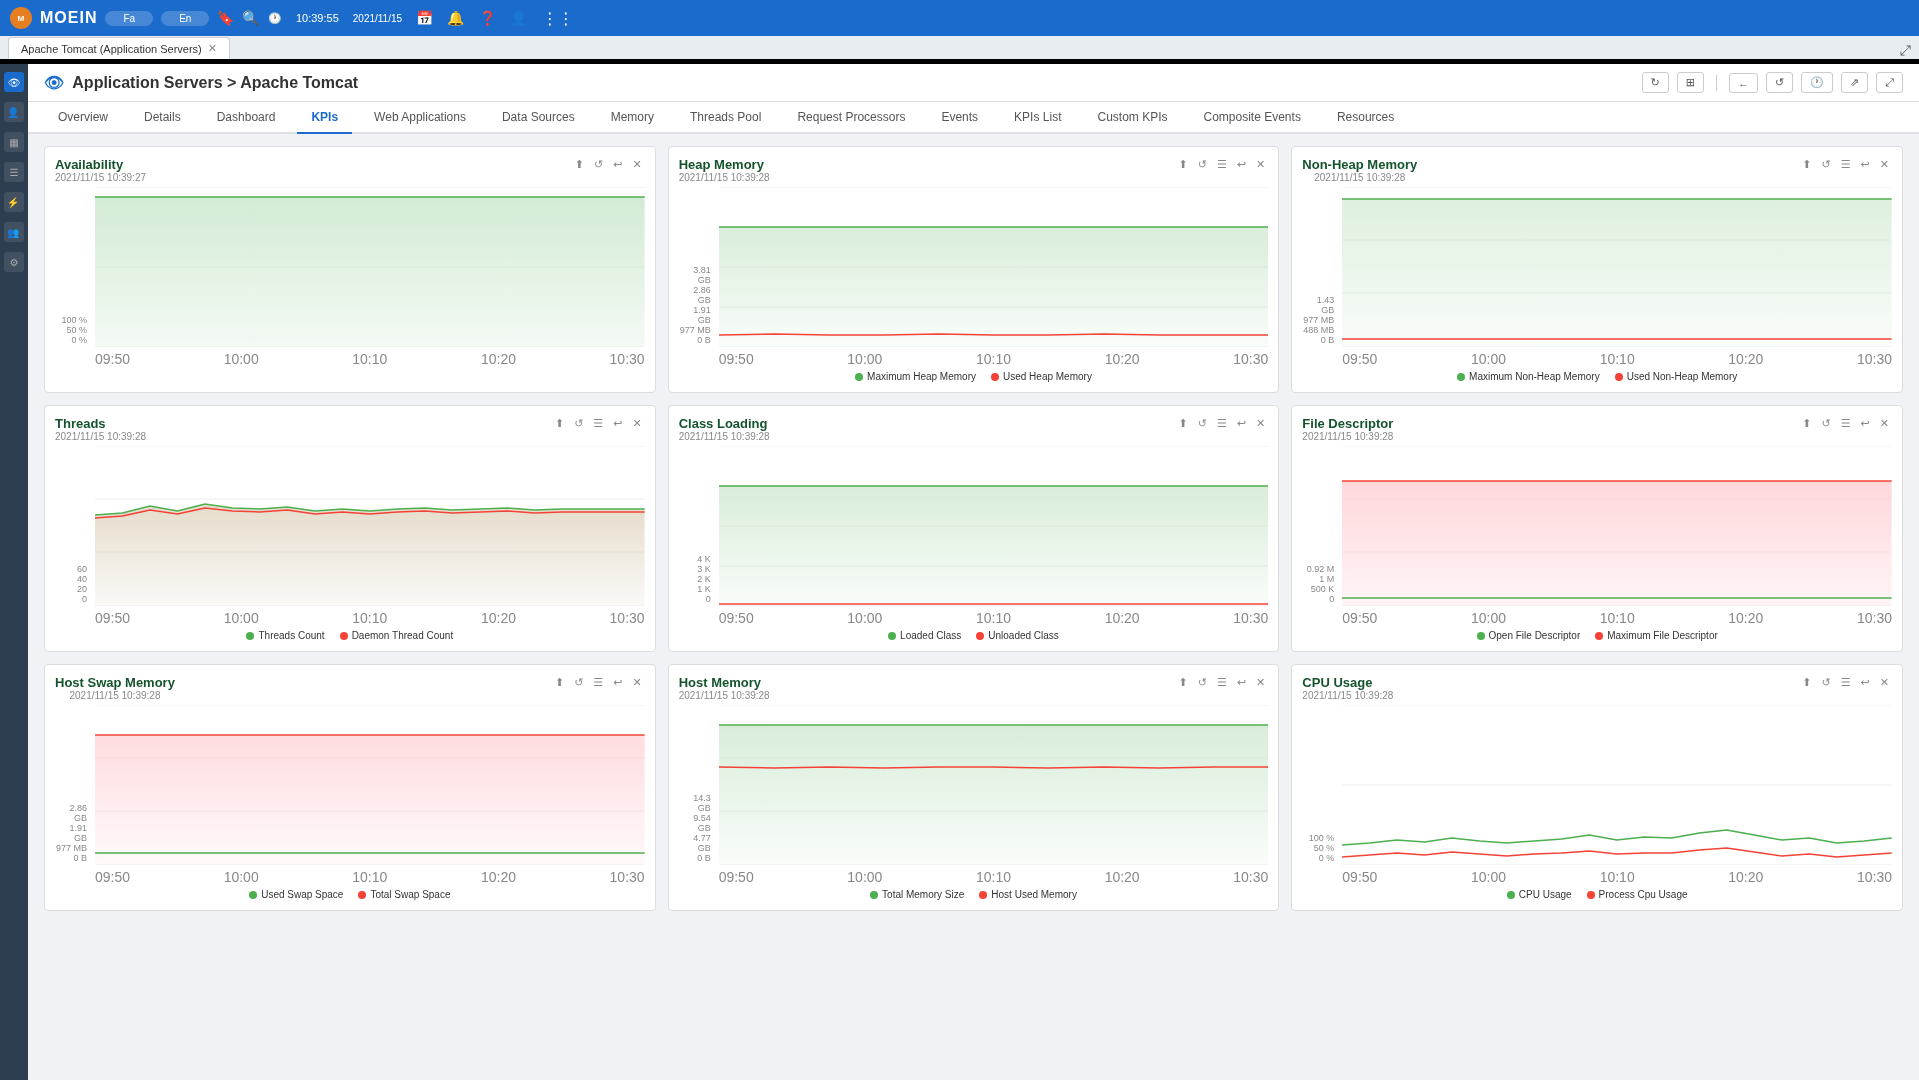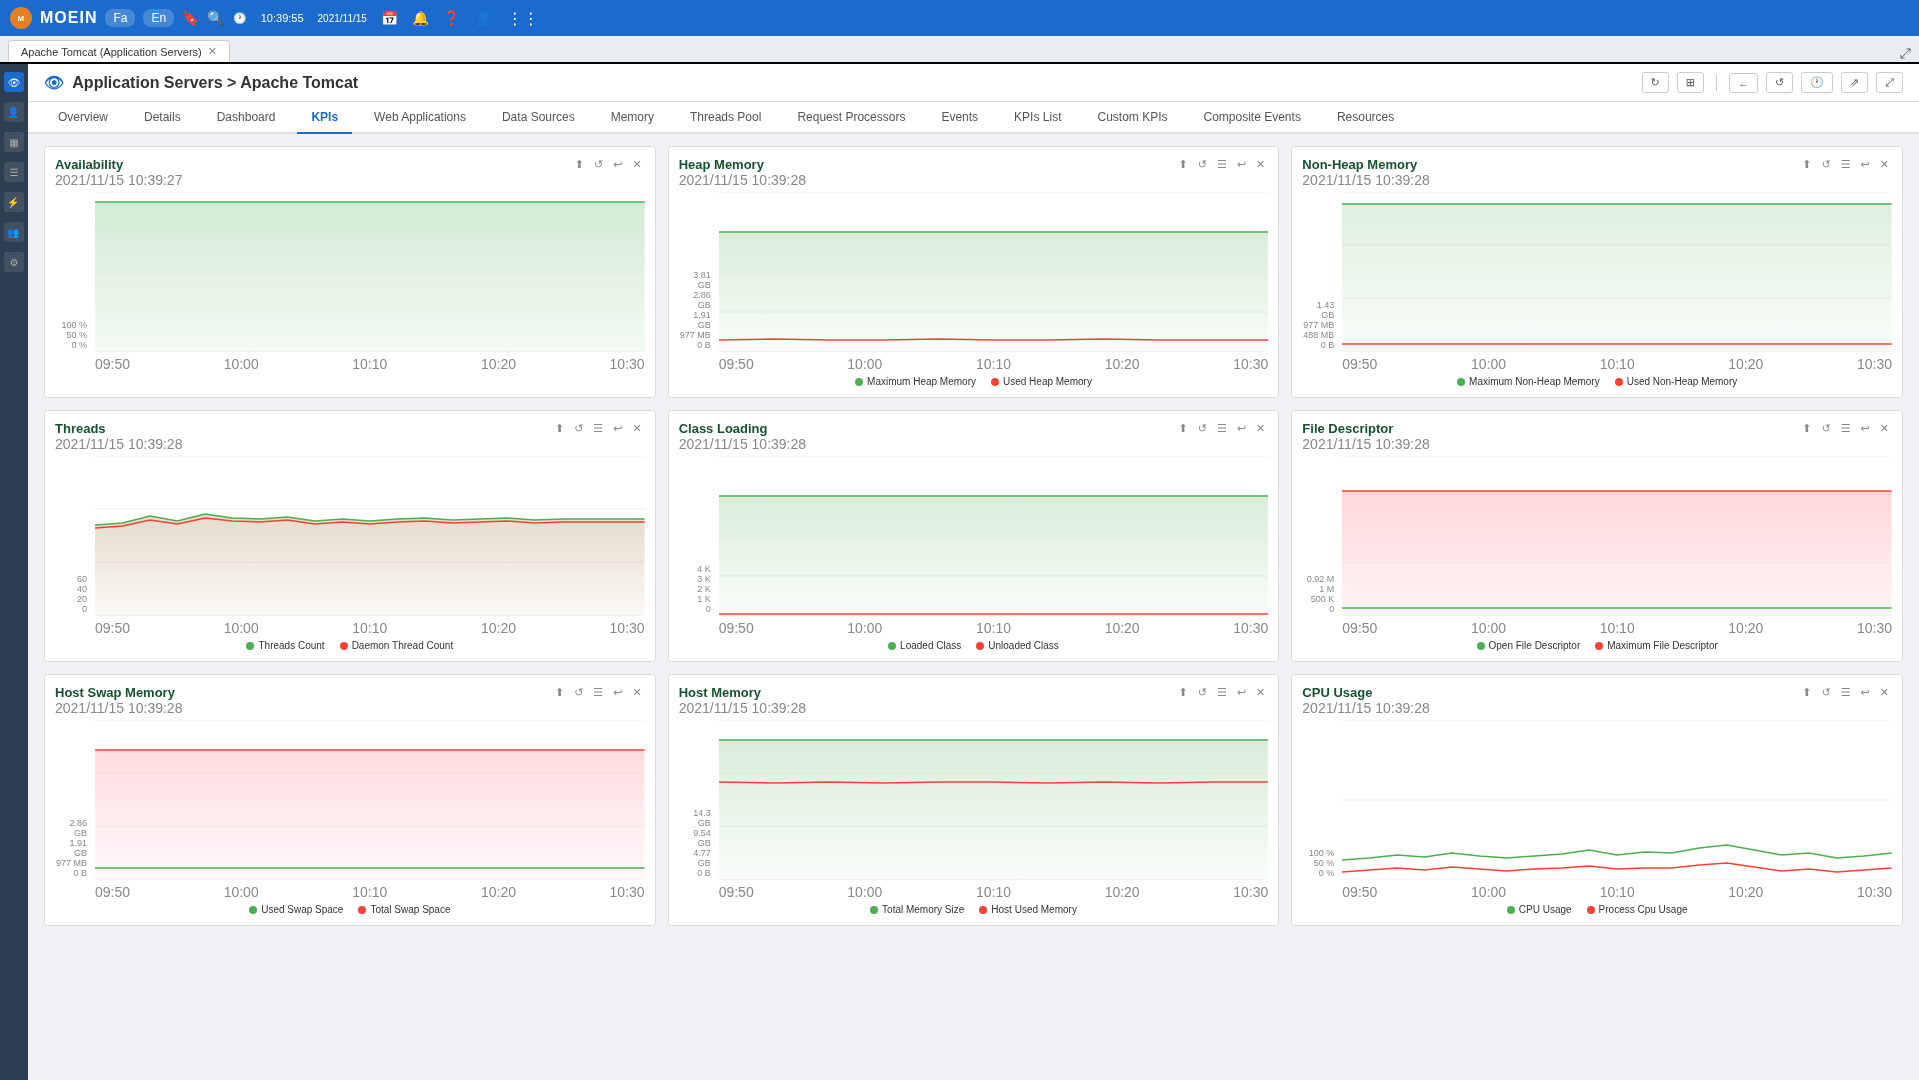--- a/index.html
+++ b/index.html
@@ -18,30 +18,30 @@
       background: #e67e22;
       border-radius: 50%;
       width: 22px; height: 22px;
       display: flex; align-items: center; justify-content: center;
       color: white; font-weight: bold; font-size: 10px;
     }
     .logo-text { color: white; font-weight: bold; font-size: 16px; letter-spacing: 1px; }
     .lang-btn {
       background: rgba(255,255,255,0.2);
       color: white; border: none; border-radius: 8px;
-      padding: 2px 8px; cursor: pointer; font-size: 12px;
+      padding: 2px 18px; cursor: pointer; font-size: 10px;
     }
 
     
     .tabbar {
       background: #e8edf2;
       height: 28px;
       display: flex;
       align-items: flex-end;
-      border-bottom: 2px solid #000000;
+      border-bottom: 5px solid #000000;
       padding-left: 8px;
     }
     .tab {
       background: white;
       border: 1px solid #ccc;
       border-bottom: none;
       padding: 4px 12px;
       font-size: 11px;
       cursor: pointer;
       display: flex; align-items: center; gap: 6px;
@@ -145,21 +145,21 @@
       padding: 10px;
       position: relative;
     }
     .chart-header {
       display: flex;
       justify-content: space-between;
       align-items: flex-start;
       margin-bottom: 4px;
     }
     .chart-title { font-size: 13px; font-weight: 600; color: #14532d; }
-    .chart-date { font-size: 14px; color: #888; text-align: center; }
+    .chart-date { font-size: 10px; color: #888; text-align: center; }
     .chart-actions { display: flex; gap: 4px; }
     .chart-action-btn {
       background: none; border: none; cursor: pointer;
       color: #888; font-size: 11px; padding: 1px 3px;
     }
     .chart-area {
       width: 100%;
       height: 160px;
       position: relative;
       margin: 4px 0;

